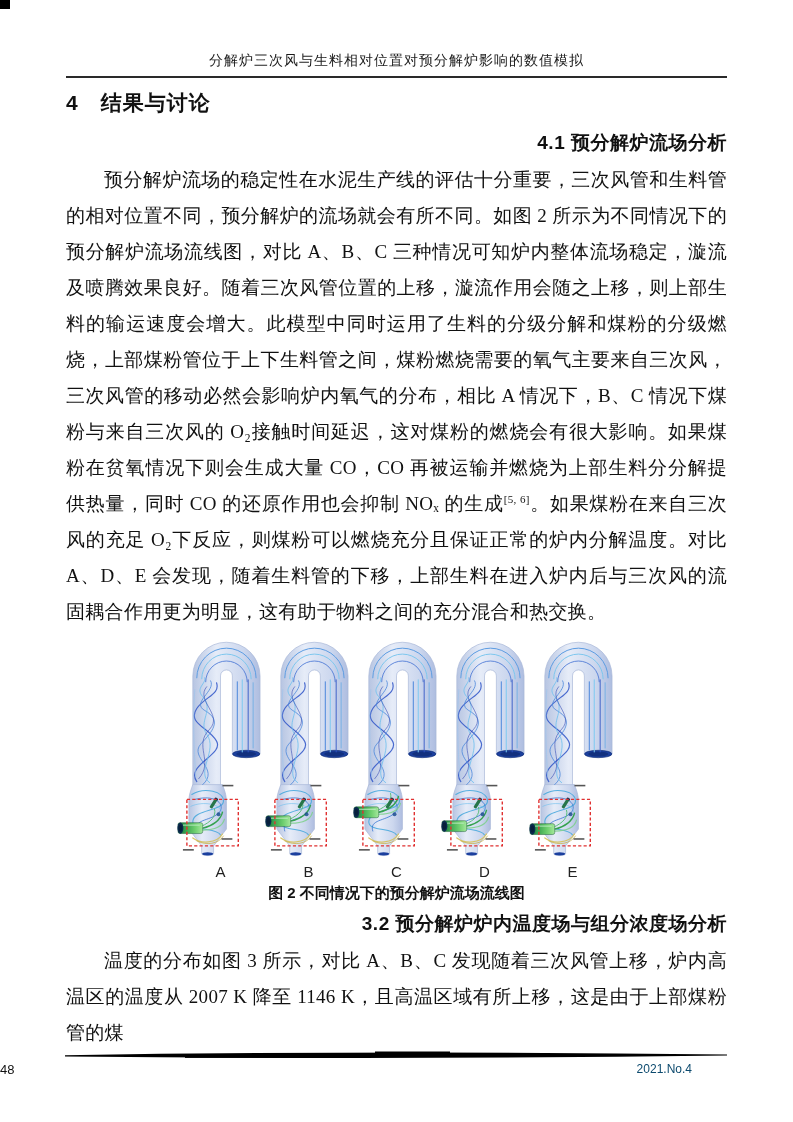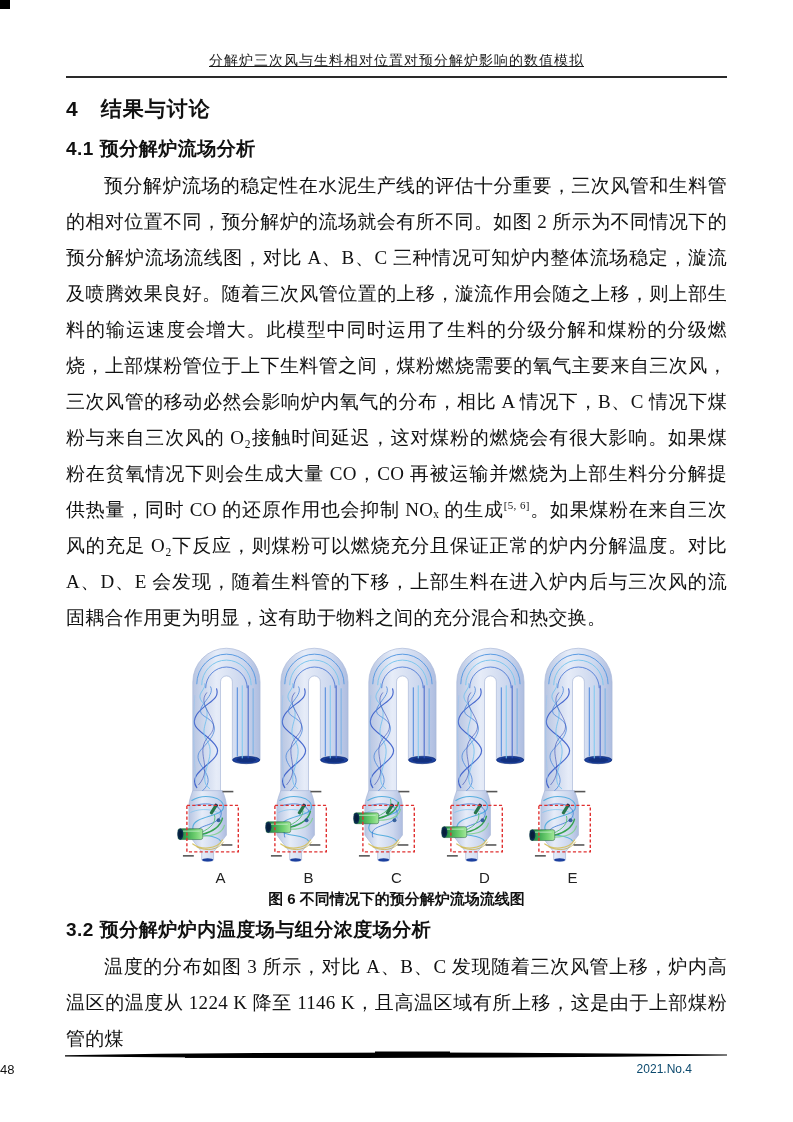--- a/index.html
+++ b/index.html
@@ -1,25 +1,25 @@
 <!DOCTYPE html>
 <html><head>
 <meta charset="utf-8">
 <style>
   html,body{margin:0;padding:0;background:#888;}
   .page{position:relative;width:793px;height:1122px;background:#fff;overflow:hidden;
         font-family:"Liberation Serif","DejaVu Serif",serif;color:#111;margin:0 auto;}
   .corner-mark{position:absolute;left:0;top:0;width:10px;height:9px;background:#000;}
   .content{padding:0 66px;}
-  .running-head{padding-top:52px;text-align:center;font-size:14px;letter-spacing:1px;color:#1a1a1a;text-decoration:underline;}
+  .running-head{padding-top:52px;text-align:center;font-size:14px;letter-spacing:1px;color:#1a1a1a;}
   .head-rule{border-bottom:2px solid #2a2a2a;margin-top:6px;}
   h1.sec{font-family:"Liberation Sans","DejaVu Sans",sans-serif;font-size:21px;font-weight:bold;
-         margin:17px 0 0 0;letter-spacing:1px;}
+         margin:11px 0 0 0;letter-spacing:1px;}
   h2.sec{font-family:"Liberation Sans","DejaVu Sans",sans-serif;font-size:19px;font-weight:bold;
-         margin:13px 0 0 0;letter-spacing:0.5px;}
+         margin:13px 0 0 0;letter-spacing:0.5px;text-align:right;}
   p.body{font-size:19px;line-height:36px;text-align:justify;text-indent:2em;
          margin:6px 0 0 0;letter-spacing:0.3px;}
   sup.cite{font-size:11px;line-height:0;}
   figure.figure{margin:8px 0 0 0;text-align:center;}
   .panels{display:flex;justify-content:center;align-items:flex-end;gap:1px;}
   .panel{width:87px;}
   .panel .plabel{font-family:"Liberation Sans","DejaVu Sans",sans-serif;font-size:15px;
                  color:#222;margin-top:1px;text-align:center;}
   figcaption.caption{font-family:"Liberation Sans","DejaVu Sans",sans-serif;font-size:15px;
                  font-weight:bold;margin-top:4px;color:#111;}
@@ -304,26 +304,26 @@
   <g stroke="#555" stroke-width="1.6">
     <path d="M46,149 L57,149"></path>
                 <path d="M45,203 L56,203"></path>
                 <path d="M6,214 L17,214"></path>
   </g>
   <rect x="10" y="163" width="52" height="47" fill="none" stroke="#e03030" stroke-width="1.4" stroke-dasharray="3.2,2.2"></rect>
 </svg>
             <div class="plabel">E</div>
           </div>
         </div>
-      <figcaption class="caption">图 6 不同情况下的预分解炉流场流线图</figcaption>
+      <figcaption class="caption">图 2 不同情况下的预分解炉流场流线图</figcaption>
     </figure>
 
     <h2 class="sec" style="margin-top:8px">3.2 预分解炉炉内温度场与组分浓度场分析</h2>
 
-    <p class="body">温度的分布如图 3 所示，对比 A、B、C 发现随着三次风管上移，炉内高温区的温度从 1224 K 降至 1146 K，且高温区域有所上移，这是由于上部煤粉管的煤</p>
+    <p class="body">温度的分布如图 3 所示，对比 A、B、C 发现随着三次风管上移，炉内高温区的温度从 2007 K 降至 1146 K，且高温区域有所上移，这是由于上部煤粉管的煤</p>
   </div>
 
   <div class="footer-bar">
     <svg width="662" height="9" viewBox="0 0 662 9">
       <path d="M0,4.2 Q330,-0.8 662,3.4 L662,4.6 Q330,8.8 0,5.4 Z" fill="#000"></path>
       <rect x="310" y="0.5" width="75" height="1.8" fill="#000"></rect>
       <rect x="120" y="5.6" width="130" height="1.3" fill="#000"></rect>
     </svg>
   </div>
   <div class="page-num">48</div>

